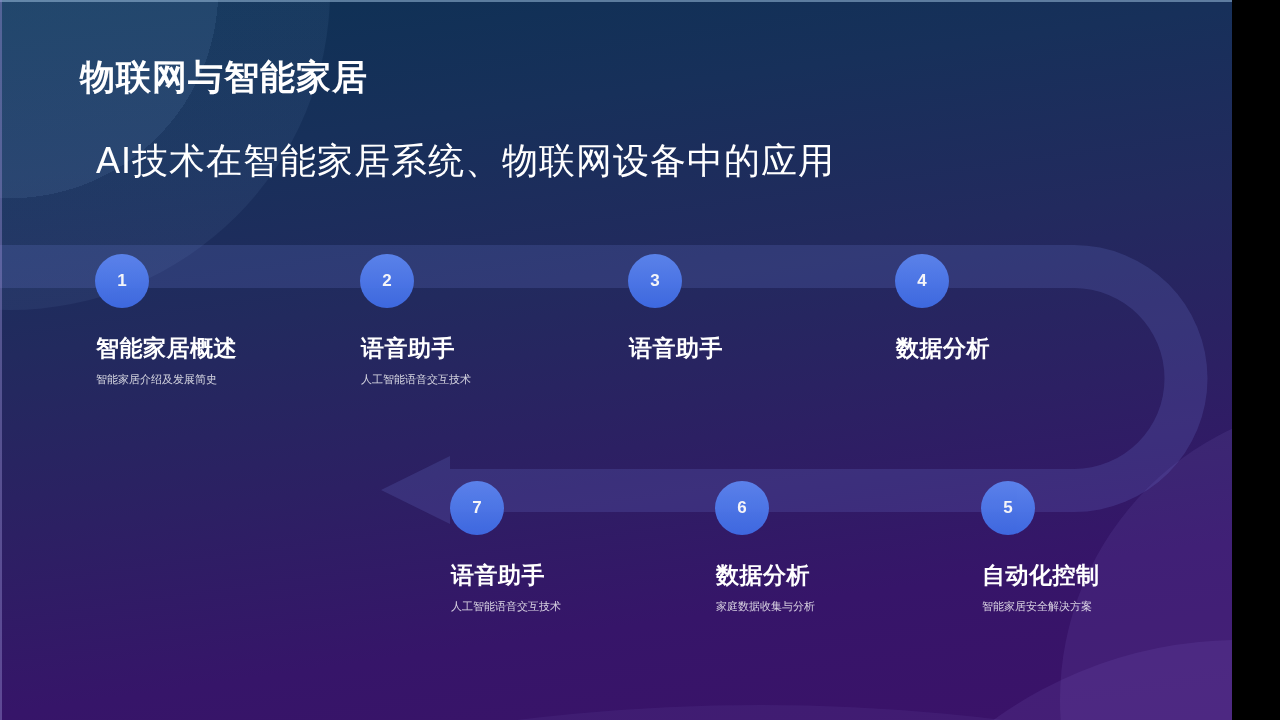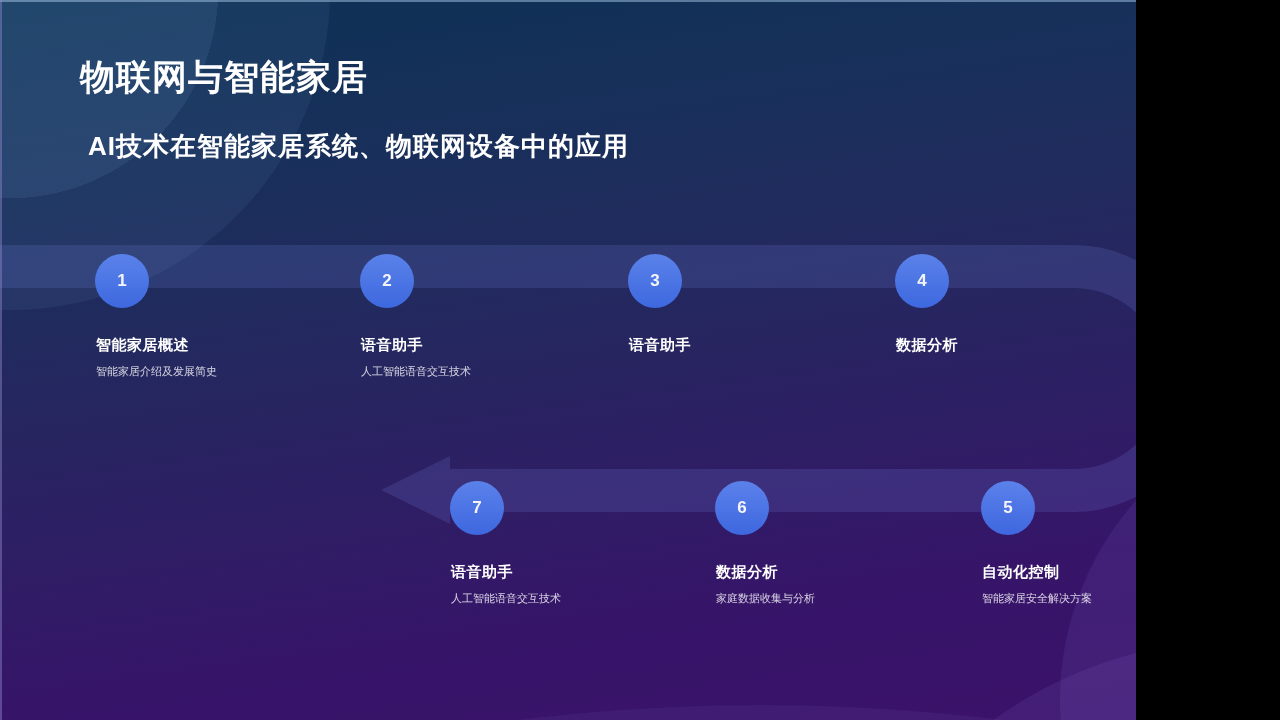--- a/index.html
+++ b/index.html
@@ -1,18 +1,18 @@
 <!DOCTYPE html>
 <html><head>
 <meta charset="utf-8">
 <style>
   html,body{margin:0;padding:0;background:#000;}
   .slide{
     position:relative;
-    width:1136px;height:720px;
+    width:1232px;height:720px;
     overflow:hidden;
     font-family:"Liberation Sans","DejaVu Sans",sans-serif;
     background:linear-gradient(172deg,
       #0d3154 0%,
       #17305a 20%,
       #222a5e 40%,
       #2c2063 60%,
       #361569 80%,
       #3b1269 100%);
   }
@@ -32,36 +32,36 @@
   .edge-left{position:absolute;left:0;top:0;bottom:0;width:2px;background:rgba(145,135,205,0.45);}
 
   .flow-svg{position:absolute;left:0;top:0;}
 
   
   .page-title{
     position:absolute;left:80px;top:57px;margin:0;
     font-size:35px;line-height:1.15;font-weight:700;color:#ffffff;letter-spacing:1px;
   }
   .page-subtitle{
-    position:absolute;left:80px;top:123px;margin:8px;
-    font-size:26px;line-height:1.2;font-weight:700;color:#ffffff;letter-spacing:1px;
+    position:absolute;left:80px;top:123px;margin:16px;
+    font-size:36px;line-height:1.2;font-weight:400;color:#ffffff;letter-spacing:1px;
   }
 
   
   .item{position:absolute;width:262px;}
   .badge{
     width:54px;height:54px;border-radius:50%;
     background:linear-gradient(180deg,#5d86f0 0%,#3f6ce6 100%);
     opacity:0.95;
     display:flex;align-items:center;justify-content:center;
     color:#ffffff;font-size:17px;font-weight:700;
   }
   .step-title{
     margin:29px 0 0 1px;
-    font-size:15px;line-height:1;font-weight:700;color:#ffffff;letter-spacing:0.5px;
+    font-size:23px;line-height:1;font-weight:700;color:#ffffff;letter-spacing:0.5px;
   }
   .step-desc{
     margin:13px 0 0 1px;
     font-size:11px;line-height:1.2;font-weight:400;color:rgba(255,255,255,0.80);
   }
 </style>
 </head>
 <body>
 
 <div class="slide">

